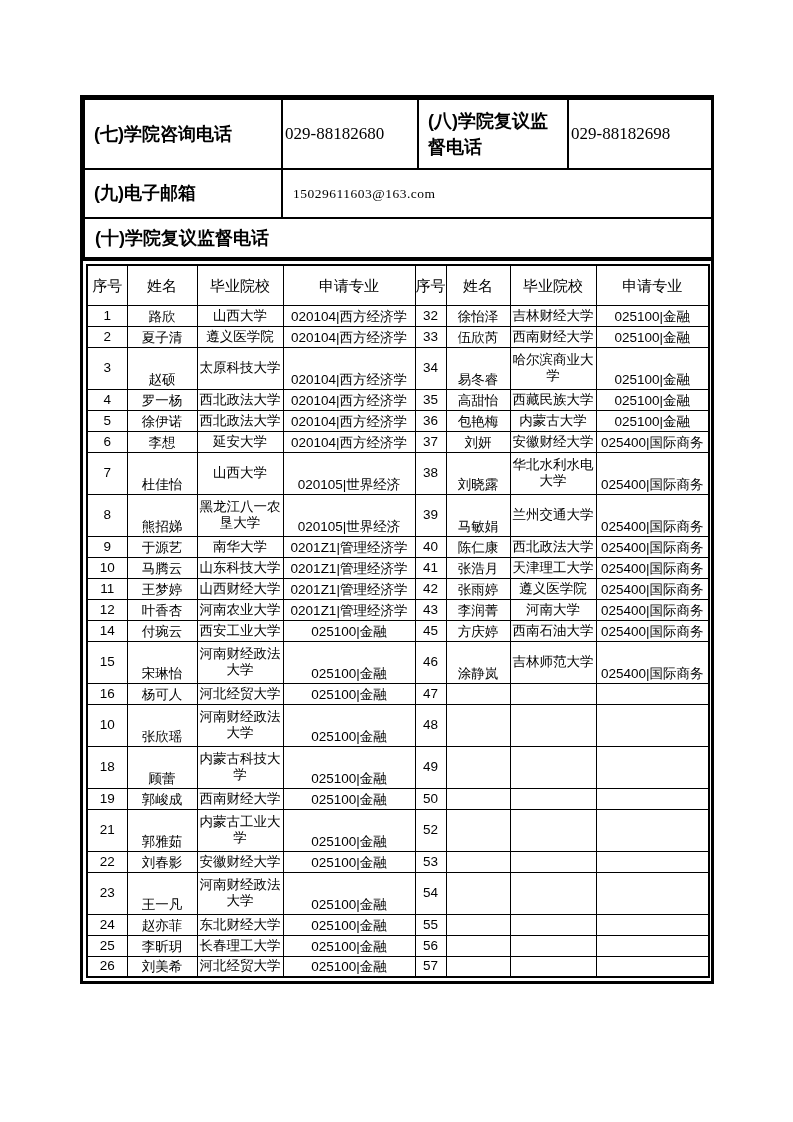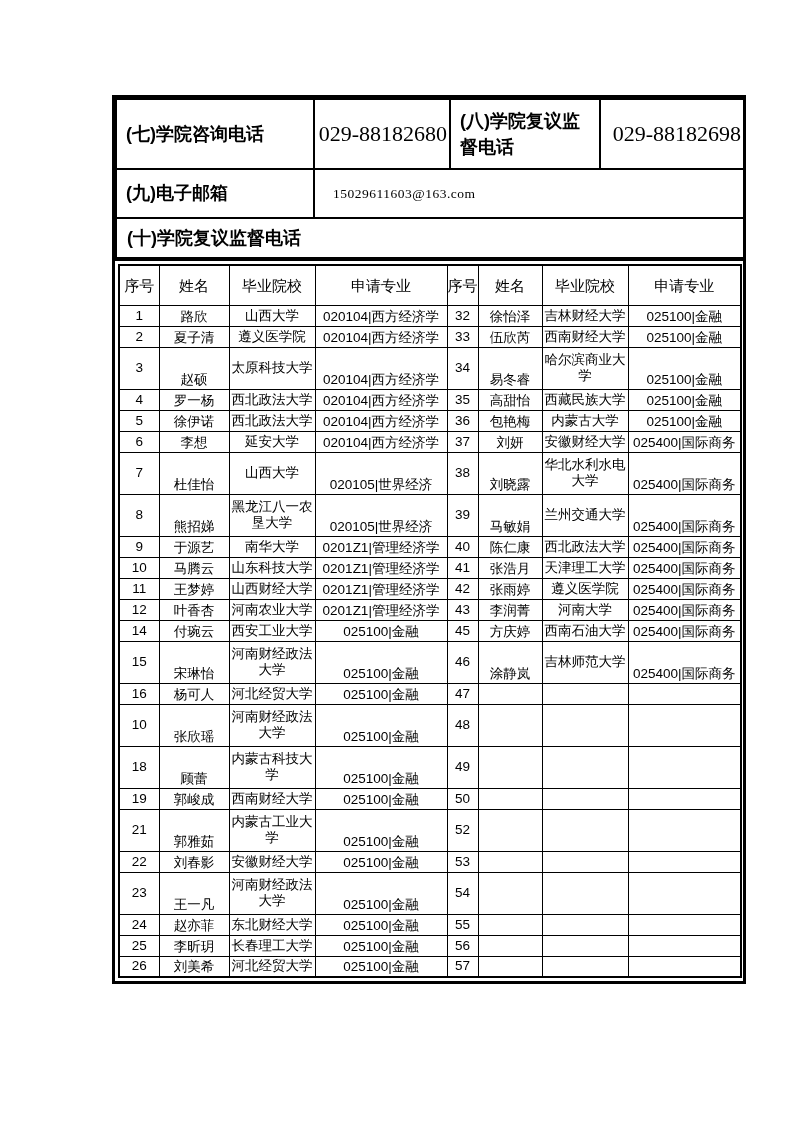--- a/index.html
+++ b/index.html
@@ -15,50 +15,49 @@
     background: #ffffff;
     overflow: hidden;
   }
   .frame {
     position: absolute;
     left: 80px;
     top: 95px;
     width: 634px;
     border: 3px solid #000000;
     background: #ffffff;
-    margin-left: 32px;
   }
   
   table.info {
     width: 100%;
     border-collapse: collapse;
     table-layout: fixed;
   }
   table.info td {
     border: 2px solid #000000;
     vertical-align: middle;
   }
   .lbl {
     font-weight: bold;
     font-size: 18px;
     line-height: 1.45;
     padding: 4px 9px;
     font-family: "Liberation Sans", sans-serif;
   }
   .phone {
     font-family: "Liberation Serif", serif;
-    font-size: 22px;
-    text-align: right;
+    font-size: 17px;
+    text-align: left;
     padding: 2px;
   }
   .email {
     font-family: "Liberation Serif", serif;
     font-size: 13.5px;
     letter-spacing: 0.5px;
-    padding: 2px 18px;
+    padding: 2px 10px;
     text-align: left;
   }
   tr.r1 { height: 70px; }
   tr.r2 { height: 49px; }
   tr.r3 { height: 40px; }
   .title-cell {
     font-weight: bold;
     font-size: 18px;
     padding: 4px 10px;
     text-align: left;

